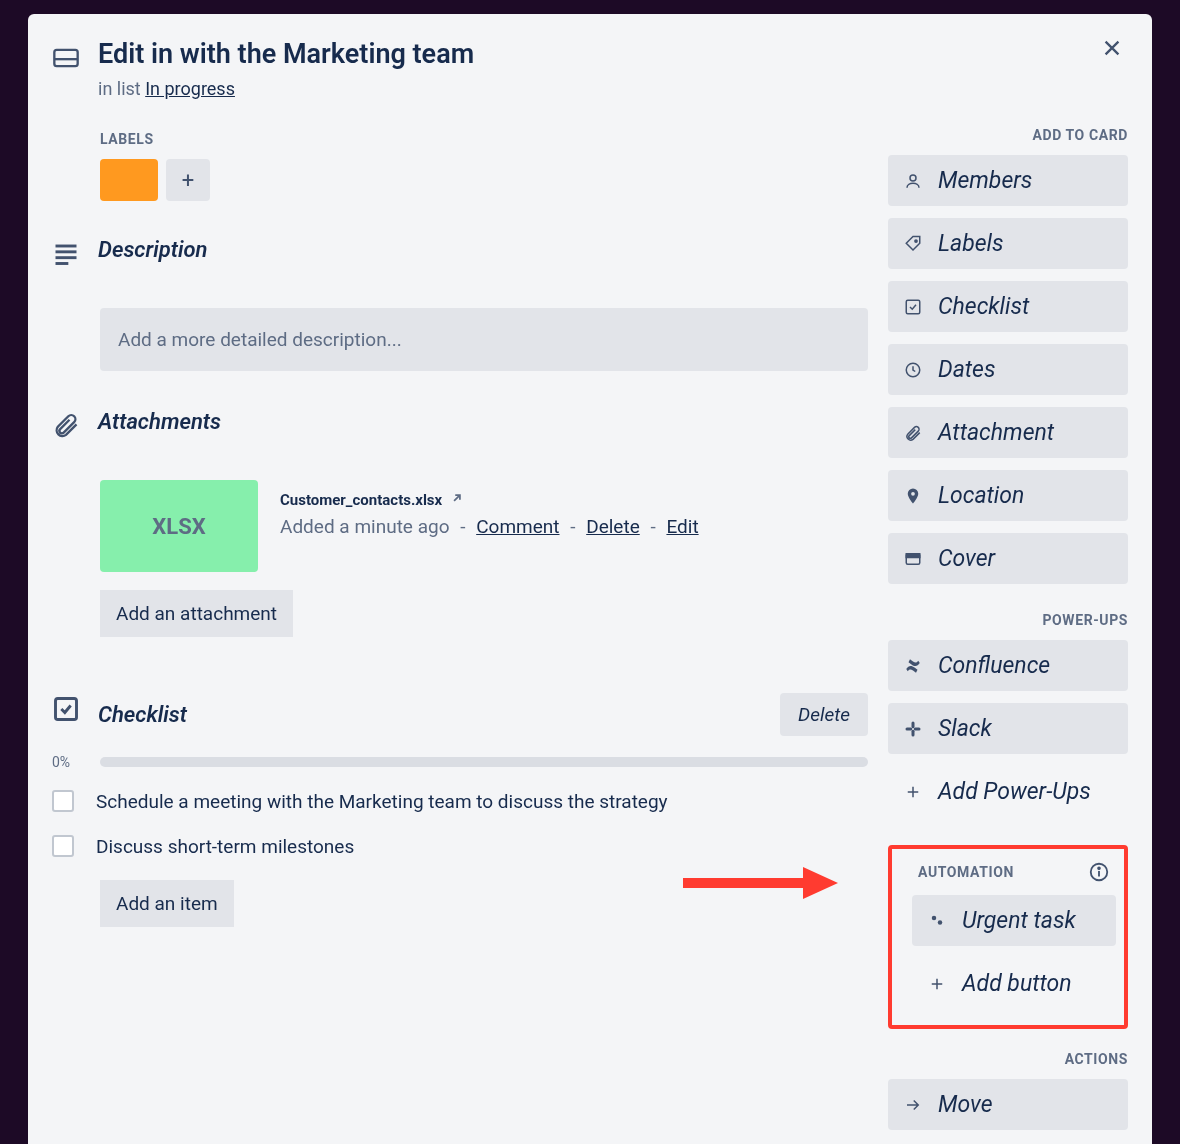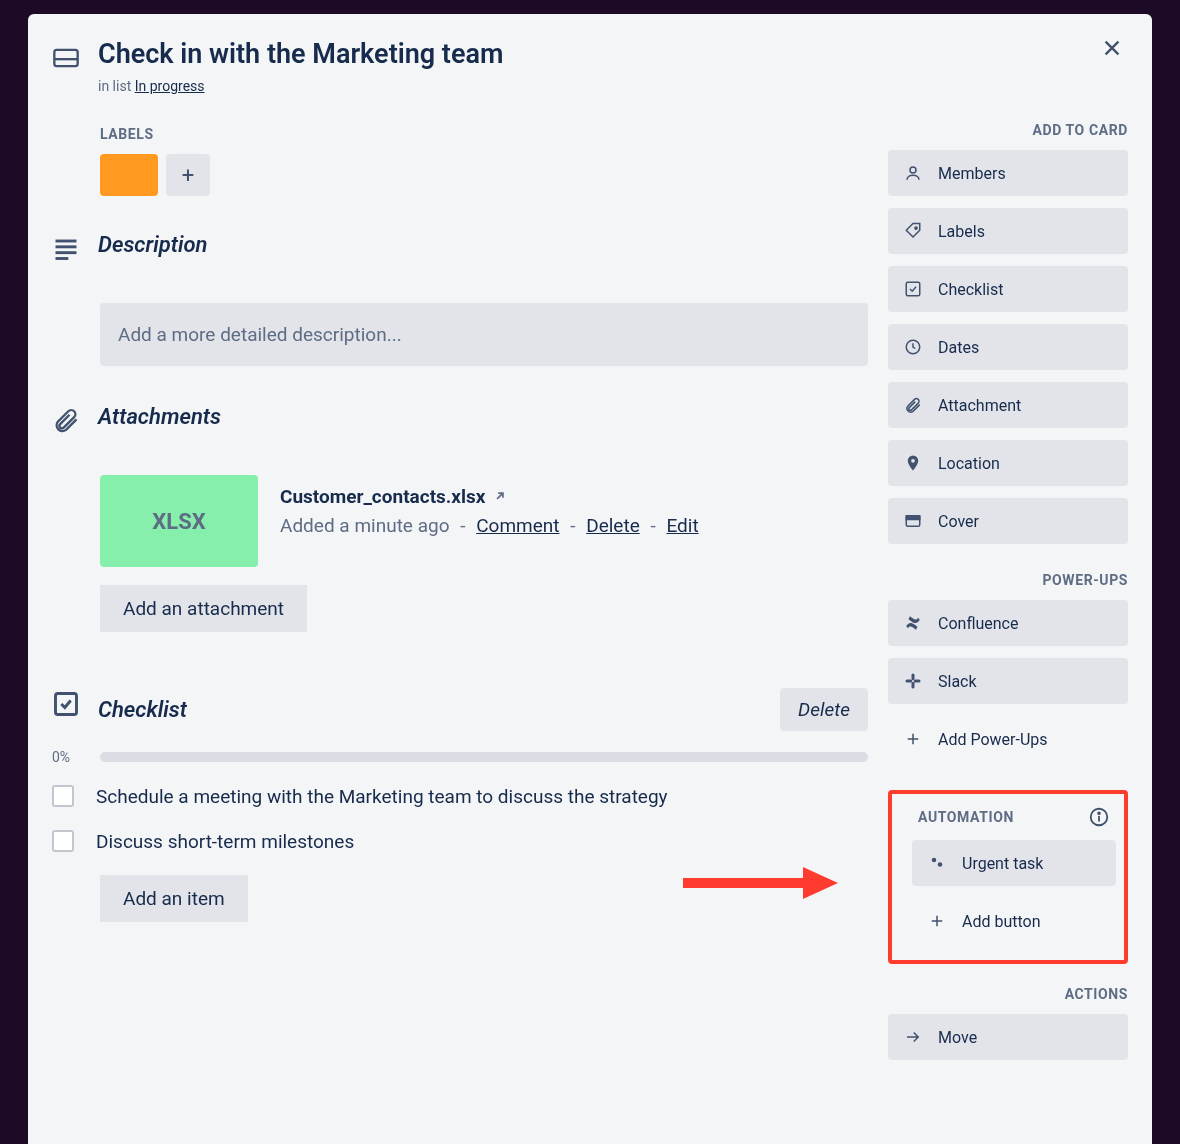--- a/index.html
+++ b/index.html
@@ -32,21 +32,21 @@
     align-items: center;
     justify-content: center;
     cursor: pointer;
     border-radius: 4px;
     color: #42526e;
   }
   .close-btn svg { width: 22px; height: 22px; }
   .header { display: flex; align-items: flex-start; gap: 18px; margin-bottom: 28px; }
   .header-icon { width: 28px; flex-shrink: 0; margin-top: 6px; color: #42526e; }
   .header-title { font-size: 27px; font-weight: 600; color: #172b4d; }
-  .header-sub { margin-top: 8px; font-size: 14px; color: #5e6c84; }
+  .header-sub { margin-top: 8px; font-size: 18px; color: #5e6c84; }
   .header-sub .list-link { text-decoration: underline; color: #172b4d; cursor: pointer; }
   .content { display: flex; gap: 20px; }
   .main { flex: 1; min-width: 0; }
   .sidebar { width: 240px; flex-shrink: 0; }
   .section-heading {
     font-size: 14px;
     font-weight: 700;
     letter-spacing: 0.6px;
     color: #5e6c84;
     margin-bottom: 12px;
@@ -69,45 +69,45 @@
     background: #e2e4e9; border-radius: 4px; padding: 20px 18px; color: #5e6c84;
     font-size: 19px; cursor: pointer; margin-bottom: 38px;
   }
   .attachment { display: flex; gap: 22px; margin-left: 48px; margin-bottom: 18px; }
   .thumb {
     width: 158px; height: 92px; background: #86efac; border-radius: 4px;
     display: flex; align-items: center; justify-content: center;
     font-weight: 700; font-size: 22px; color: #5e6c84; cursor: pointer;
   }
   .attach-meta { padding-top: 10px; }
-  .attach-name { font-size: 19px; font-weight: 700; display: inline-flex; gap: 8px; }
+  .attach-name { font-size: 15px; font-weight: 700; display: inline-flex; gap: 8px; }
   .attach-name svg { width: 14px; height: 14px; color: #5e6c84; }
   .attach-actions { margin-top: 6px; font-size: 19px; color: #5e6c84; }
   .attach-actions .link { text-decoration: underline; cursor: pointer; color: #172b4d; }
   .attach-actions .sep { margin: 0 6px; }
   .grey-btn {
     display: inline-block; background: #e2e4e9; border-radius: 0;
-    padding: 12px 23px; font-size: 19px; color: #172b4d; cursor: pointer;
+    padding: 12px 16px; font-size: 19px; color: #172b4d; cursor: pointer;
   }
   .checklist-header { display: flex; align-items: center; justify-content: space-between; }
   .checklist-header .block-title { margin-bottom: 0; }
   .delete-btn { background: #e2e4e9; border-radius: 4px; padding: 10px 18px; font-size: 19px; color: #172b4d; cursor: pointer; }
   .progress-row { display: flex; align-items: center; gap: 14px; margin-top: 18px; margin-bottom: 20px; }
   .progress-pct { font-size: 14px; color: #5e6c84; width: 34px; }
   .progress-bar { flex: 1; height: 10px; background: #dadde3; border-radius: 6px; }
   .check-item { display: flex; align-items: flex-start; gap: 22px; margin-bottom: 22px; }
   .checkbox {
     width: 22px; height: 22px; border: 2px solid #c1c7d0; border-radius: 3px; background: #fff; cursor: pointer; flex-shrink: 0;
   }
   .check-label { font-size: 19px; color: #172b4d; cursor: pointer; }
   .sidebar-section { margin-bottom: 28px; text-align: right; }
   .side-btn {
     display: flex; align-items: center; gap: 14px;
     background: #e2e4e9; border-radius: 4px; padding: 12px 14px;
-    font-size: 16px; color: #172b4d; cursor: pointer; margin-bottom: 12px;
+    font-size: 23px; color: #172b4d; cursor: pointer; margin-bottom: 12px; font-style: italic;
   }
   .side-btn.plain { background: transparent; }
   .side-btn .icon { width: 22px; height: 22px; flex-shrink: 0; color: #42526e; display:flex; align-items:center; justify-content:center; }
   .side-btn .icon svg { width: 18px; height: 18px; }
   .side-btn.plain .icon { color: #42526e; }
   .automation-box {
     border: 4px solid #ff3b30; border-radius: 4px; padding: 12px 8px 4px 20px; margin-bottom: 22px;
     position: relative;
   }
   .automation-header { display:flex; align-items:center; justify-content:space-between; padding: 0 6px; margin-bottom: 12px;}
@@ -135,21 +135,21 @@
   </div>
 
   <div class="header">
     <div class="header-icon">
       <svg viewBox="0 0 24 24" fill="none" stroke="currentColor" stroke-width="2">
           <rect x="2" y="5" width="20" height="14" rx="2"></rect>
           <line x1="2" y1="13" x2="22" y2="13"></line>
         </svg>
     </div>
     <div>
-      <div class="header-title">Check in with the Marketing team</div>
+      <div class="header-title">Edit in with the Marketing team</div>
       <div class="header-sub">
         <span>in list </span><span class="list-link">In progress</span>
       </div>
     </div>
   </div>
 
   <div class="content">
     <div class="main">
 
       <div class="labels-heading-wrap">

